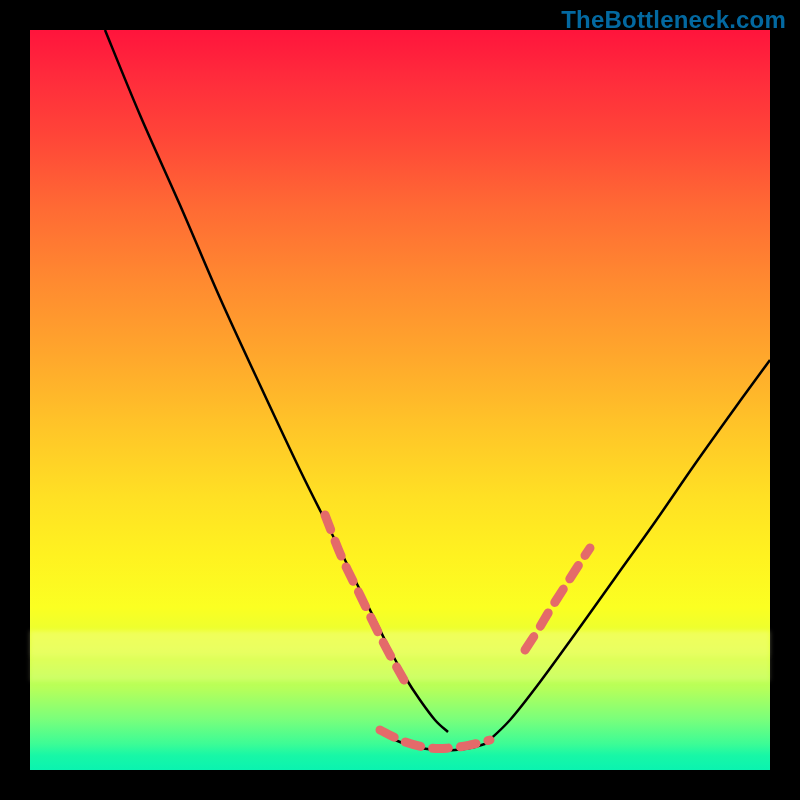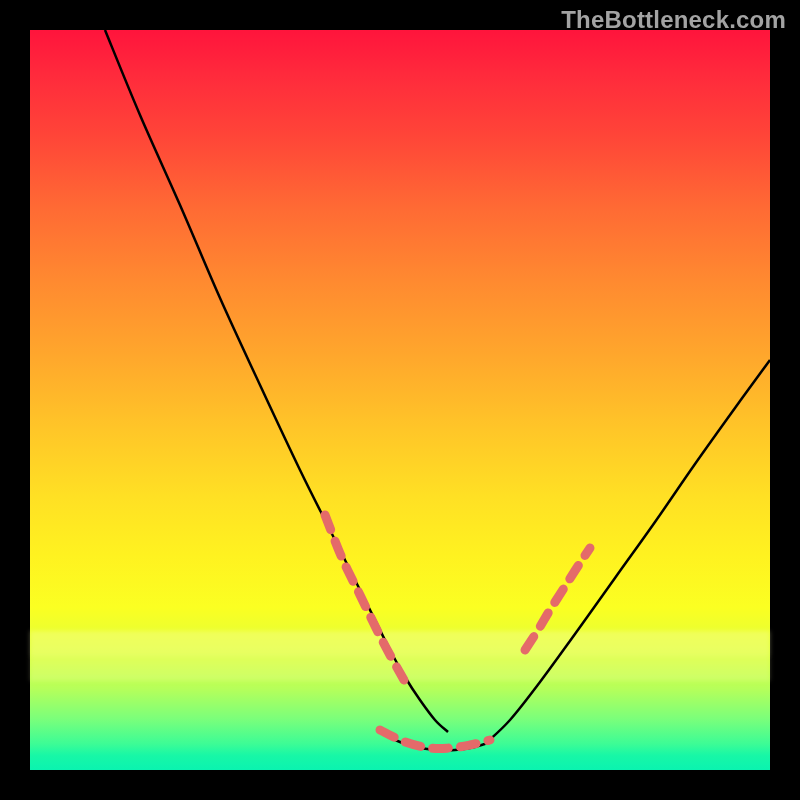--- a/index.html
+++ b/index.html
@@ -58,21 +58,21 @@
   .glow-band.b1 { top: 601px; height: 26px; background: rgba(255,255,190,0.30); }
   .glow-band.b2 { top: 627px; height: 24px; background: rgba(255,255,190,0.20); }
 
   .watermark {
     position: absolute;
     top: 6px;
     right: 14px;
     font-family: Arial, Helvetica, sans-serif;
     font-size: 24px;
     font-weight: 600;
-    color: #a3a3a3;
+    color: #0369a1;
     letter-spacing: 0.2px;
     user-select: none;
   }
 </style>
 </head>
 <body>
 
 <div class="stage">
   <div class="watermark">TheBottleneck.com</div>
   <div class="plot">

